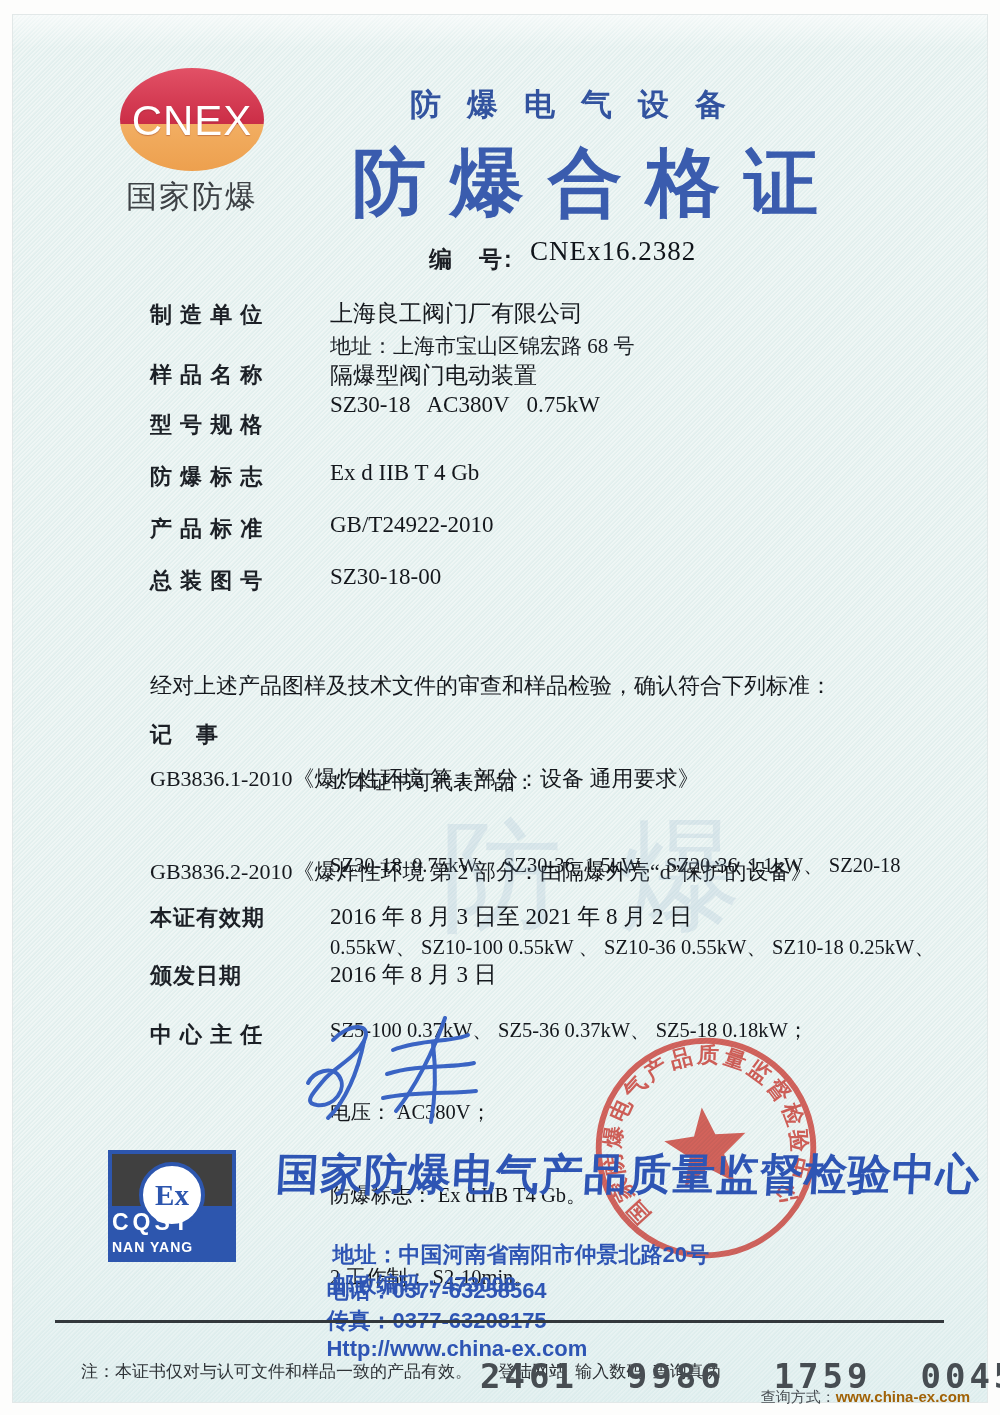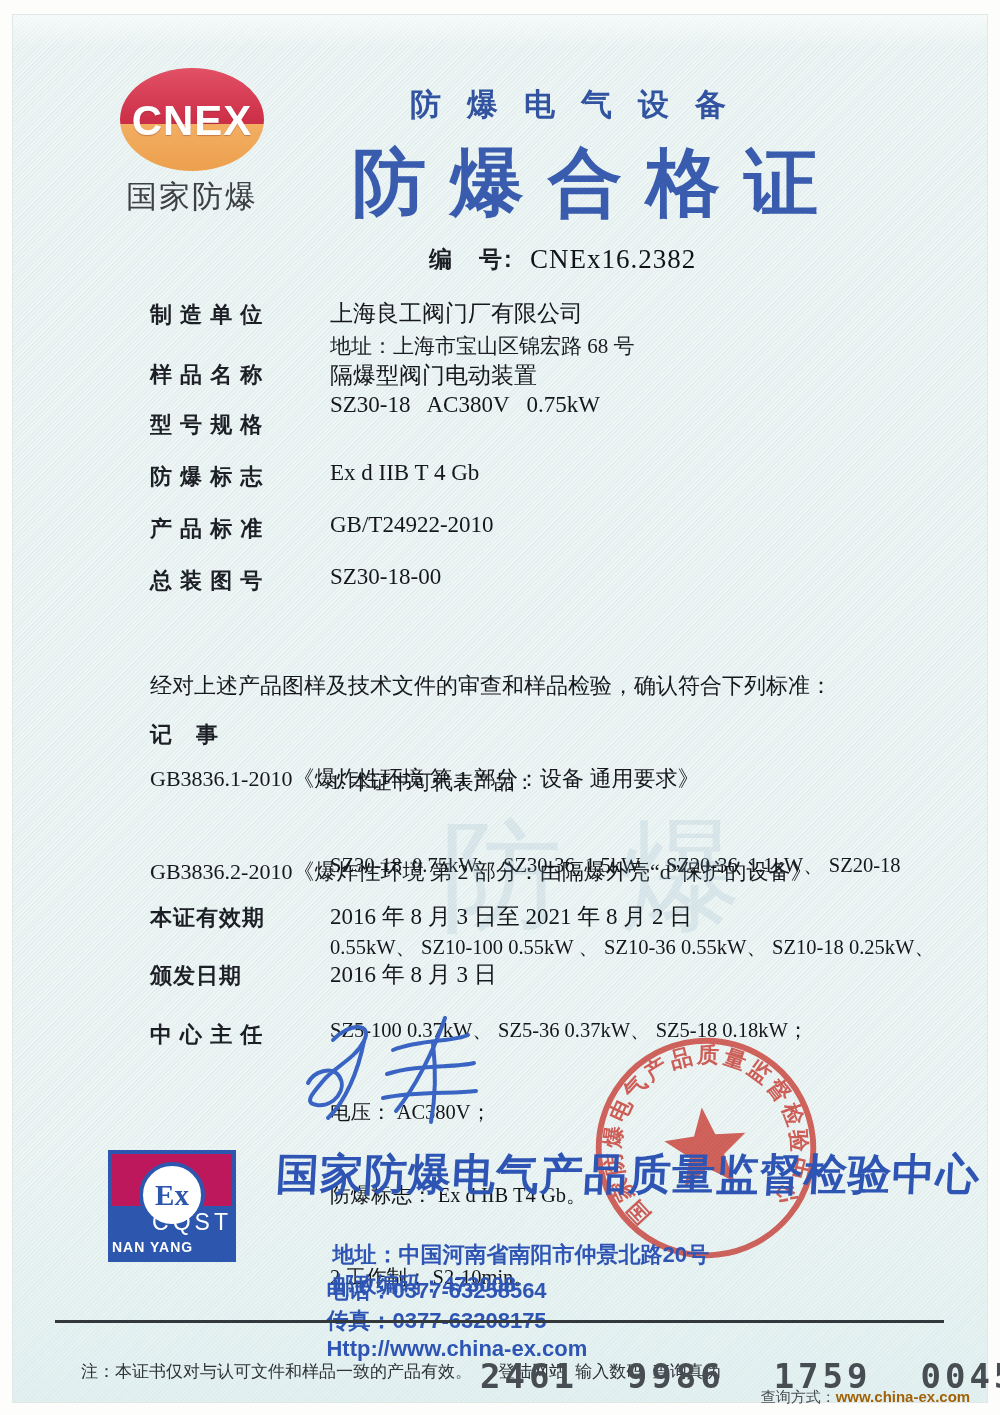--- a/index.html
+++ b/index.html
@@ -22,41 +22,41 @@
   }
   .abs{position:absolute;}
 
   
   .cnex-ellipse{
     left:120px;top:68px;width:144px;height:103px;border-radius:50%;
     background:linear-gradient(180deg,#e25166 0%,#cd3049 50%,#c92f47 54%,#f2ae62 54%,#eda04e 100%);
     display:flex;align-items:center;justify-content:center;
   }
   .cnex-word{
-    color:#ffffff;font-size:42px;font-weight:bold;letter-spacing:1px;
+    color:#ffffff;font-size:42px;font-weight:normal;letter-spacing:1px;
     font-family:"Liberation Sans",sans-serif;text-shadow:0 1px 1px rgba(120,30,30,.35);
     margin-top:2px;
   }
   .brand-caption{
     left:104px;top:176px;width:176px;text-align:center;
     font-size:31px;color:#3d4145;letter-spacing:2px;font-weight:500;
   }
   .doc-type{
     left:410px;top:84px;
     font-size:31px;font-weight:bold;color:#32539f;letter-spacing:26px;white-space:pre;
   }
   .main-title{
     left:352px;top:134px;
     font-size:74px;font-weight:bold;color:#3a5cae;letter-spacing:24px;white-space:pre;
   }
   .certno-label{
     left:429px;top:244px;font-size:23px;font-weight:bold;color:#1b1e24;white-space:pre;letter-spacing:2px;
   }
   .certno-value{
-    left:530px;top:244px;font-size:27px;color:#10141a;
+    left:530px;top:236px;font-size:27px;color:#10141a;
     font-family:"Liberation Serif",serif;letter-spacing:1px;
   }
 
   
   .flabel{
     left:150px;font-size:22px;font-weight:600;color:#1c2026;letter-spacing:1px;white-space:pre;
     font-family:"Liberation Sans",sans-serif;
   }
   .fvalue{
     left:330px;font-size:23px;color:#14171c;white-space:pre;
@@ -84,30 +84,30 @@
     letter-spacing:58px;white-space:pre;pointer-events:none;
   }
 
   
   .sig{left:295px;top:1010px;}
   .stamp{left:588px;top:1030px;mix-blend-mode:multiply;opacity:.92;transform:rotate(-6deg);}
 
   
   .exmark{
     left:108px;top:1150px;width:120px;height:104px;
-    border:4px solid #2d56ae;background:#be185d;
+    border:4px solid #2d56ae;background:#404040;
   }
   .exmark .half{position:absolute;left:0;bottom:0;width:100%;height:50%;background:#2d56ae;}
   .exmark .circle{
     position:absolute;left:50%;top:8px;transform:translateX(-50%);
     width:58px;height:58px;border-radius:50%;background:#fff;border:4px solid #2d56ae;
     display:flex;align-items:center;justify-content:center;z-index:2;
   }
   .exmark .circle span{color:#2d56ae;font-size:29px;font-weight:bold;font-family:"Liberation Serif",serif;}
-  .exmark .cqst{position:absolute;left:0;bottom:22px;width:100%;text-align:right;color:#fff;font-size:23px;font-weight:normal;letter-spacing:4px;z-index:3;}
+  .exmark .cqst{position:absolute;left:0;bottom:22px;width:100%;text-align:left;color:#fff;font-size:23px;font-weight:bold;letter-spacing:4px;z-index:3;}
   .exmark .nanyang{position:absolute;left:0;bottom:3px;width:100%;text-align:left;color:#fff;font-size:14px;font-weight:bold;letter-spacing:1px;z-index:3;}
 
   .org-name{
     left:276px;top:1146px;width:650px;
     font-size:43px;font-weight:bold;color:#2e55b4;letter-spacing:1px;white-space:pre;
     font-family:"Liberation Serif",serif;transform:skewX(-3deg);
   }
   .footer-line{color:#2e55b4;font-weight:bold;font-size:22px;white-space:pre;}
   .addr-line{left:308px;top:1214px;}
   .tel-line{left:302px;top:1250px;}

